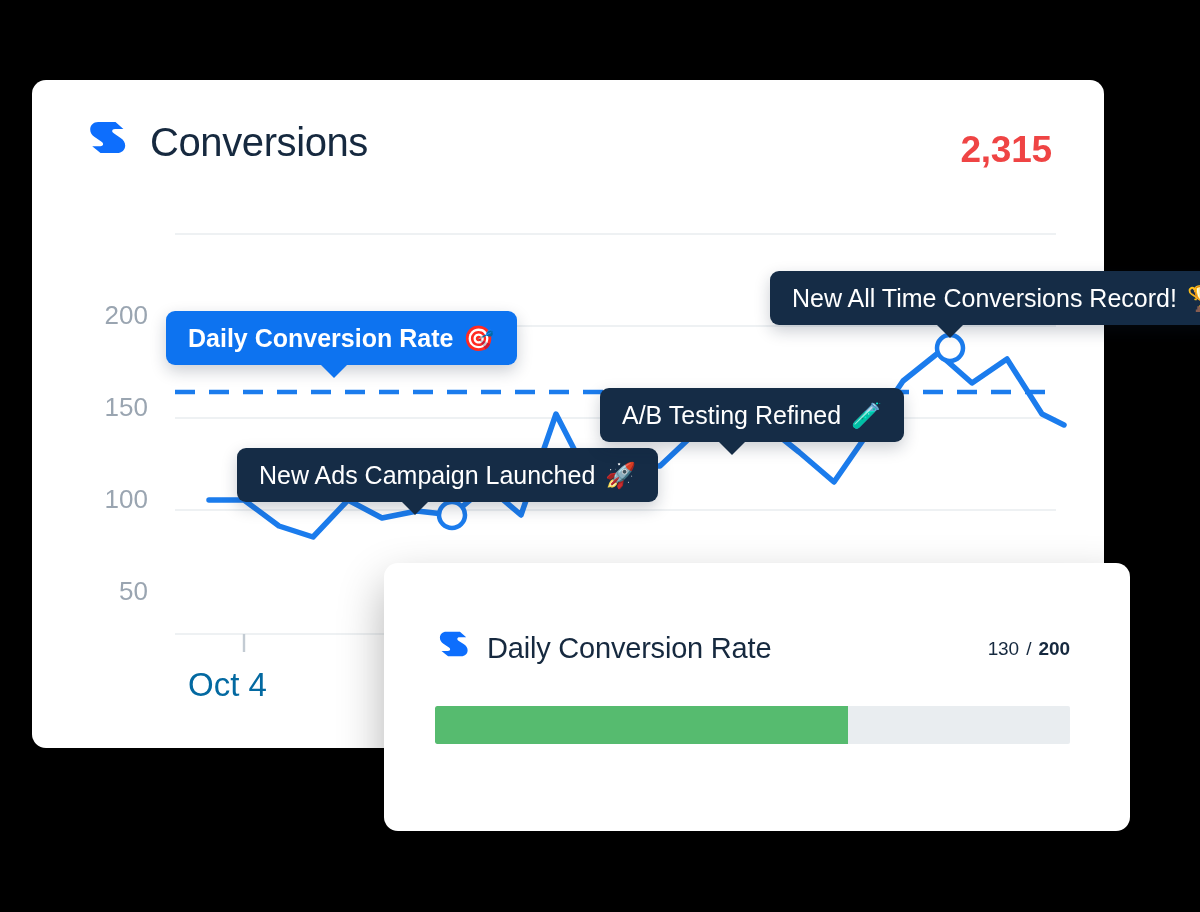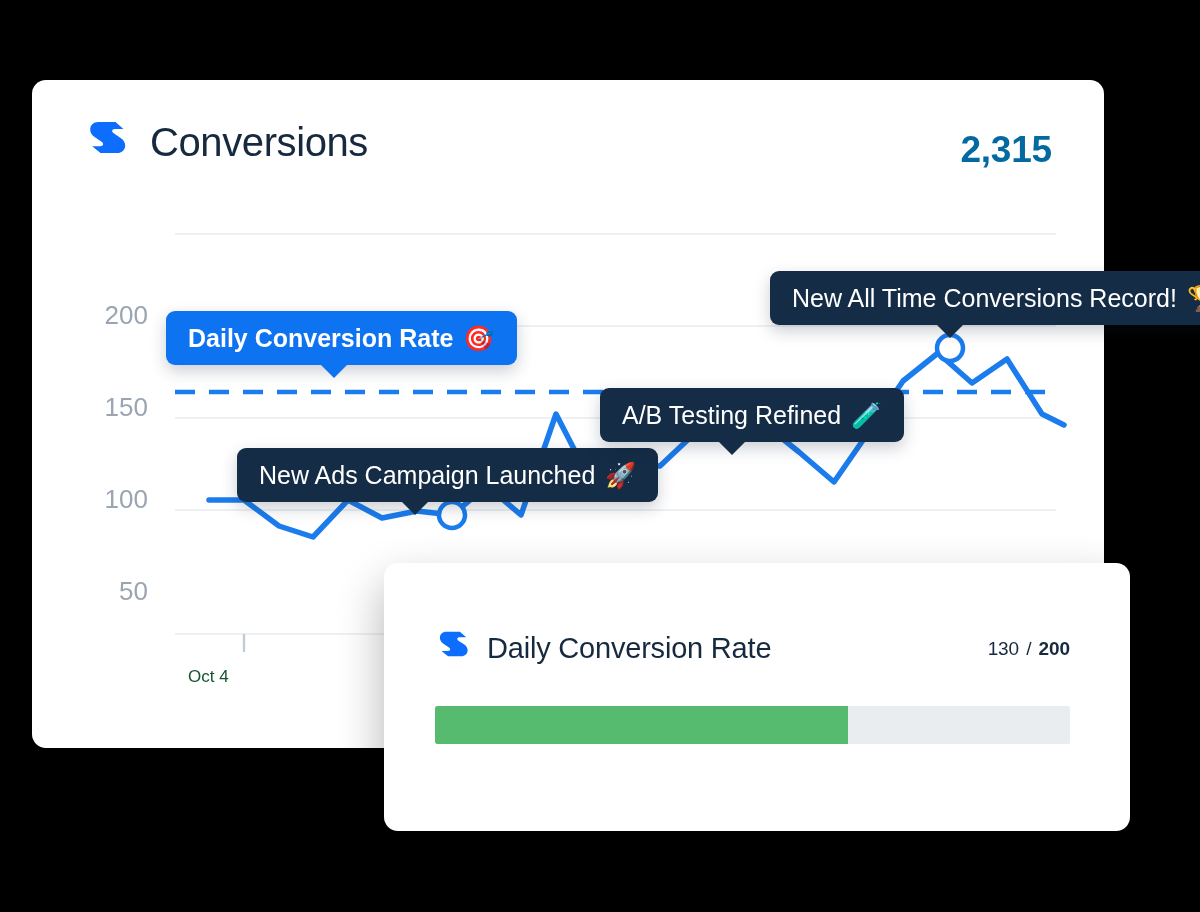--- a/index.html
+++ b/index.html
@@ -57,21 +57,21 @@
     font-size: 40px;
     font-weight: 400;
     color: #16293f;
     letter-spacing: -0.4px;
     line-height: 1;
   }
 
   .card-total {
     font-size: 37px;
     font-weight: 700;
-    color: #0369a1;
+    color: #ef4444;
     letter-spacing: -0.2px;
     line-height: 1;
   }
 
   
   .plot {
     position: absolute;
     left: 0; top: 0;
     width: 1072px;
     height: 668px;
@@ -81,22 +81,22 @@
   .axis-label {
     position: absolute;
     font-size: 26px;
     color: #9aa5b1;
     text-align: right;
     line-height: 1;
     white-space: nowrap;
   }
   .x-label {
     position: absolute;
-    font-size: 17px;
-    color: #14532d;
+    font-size: 33px;
+    color: #0369a1;
     line-height: 1;
     white-space: nowrap;
   }
 
   
   .tip {
     position: absolute;
     display: flex;
     align-items: center;
     gap: 10px;

